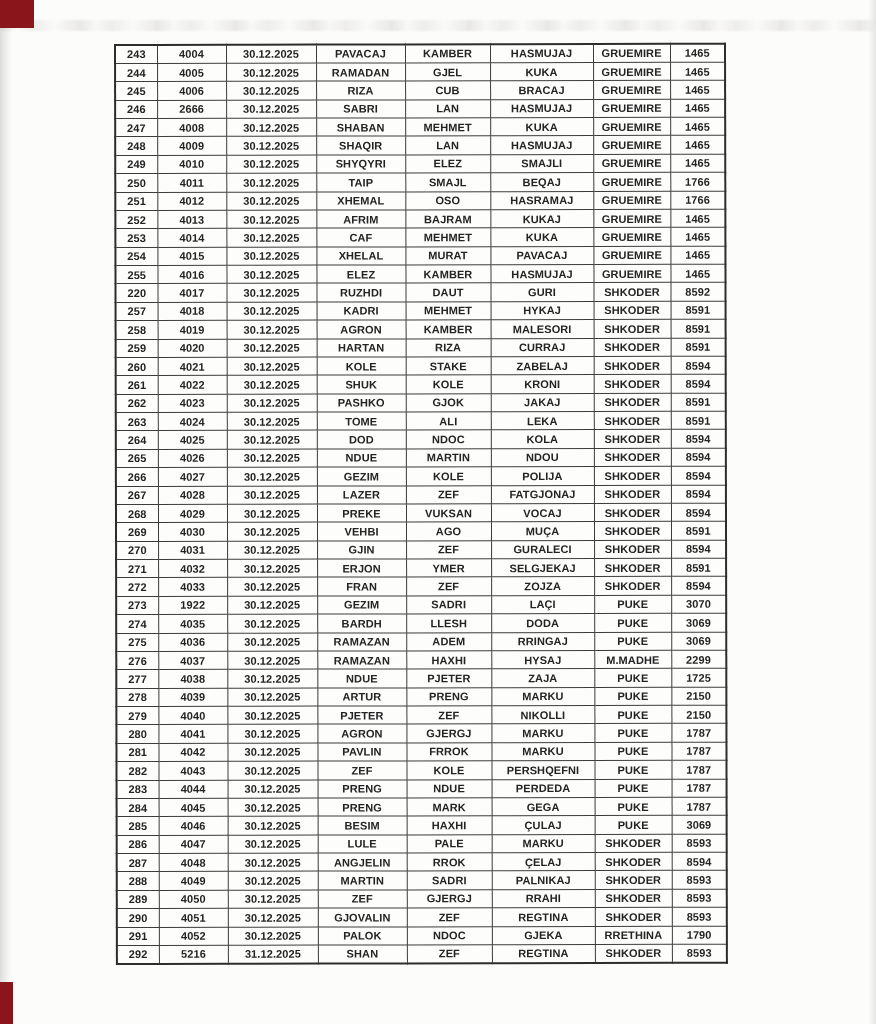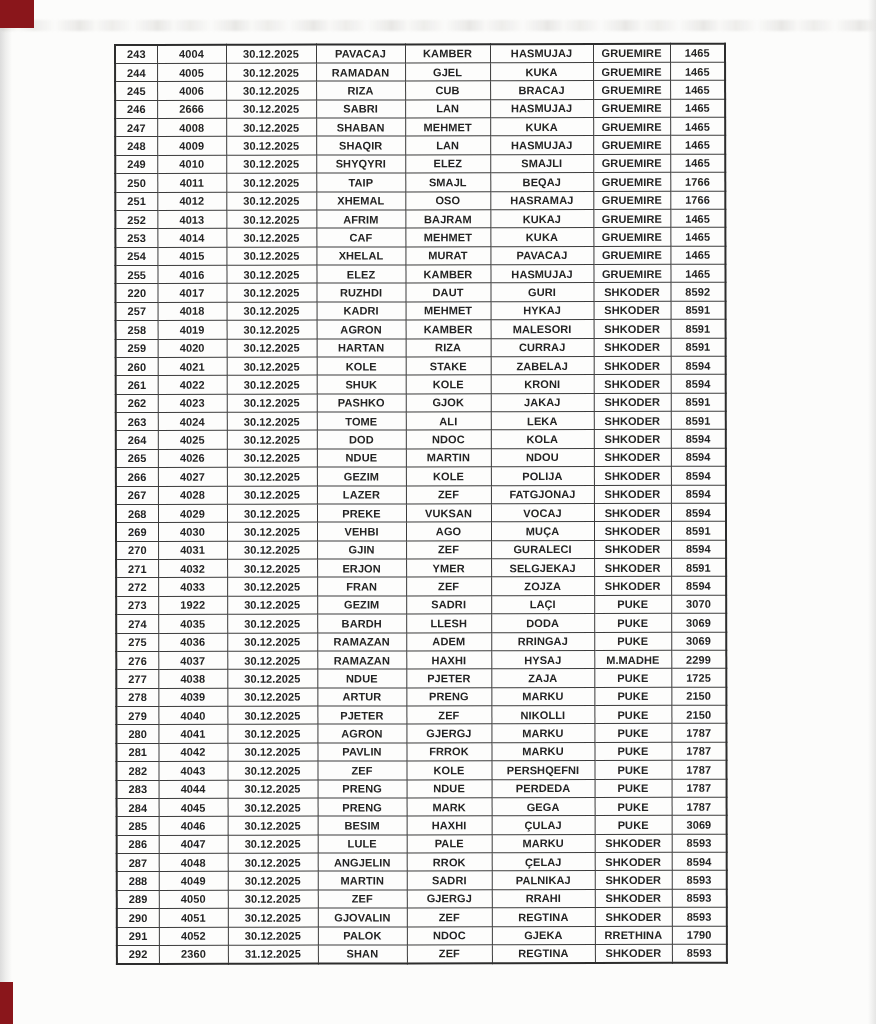--- a/index.html
+++ b/index.html
@@ -587,21 +587,21 @@
           <td>4052</td>
           <td>30.12.2025</td>
           <td>PALOK</td>
           <td>NDOC</td>
           <td>GJEKA</td>
           <td>RRETHINA</td>
           <td>1790</td>
         </tr>
         <tr>
           <td>292</td>
-          <td>2360</td>
+          <td>5216</td>
           <td>31.12.2025</td>
           <td>SHAN</td>
           <td>ZEF</td>
           <td>REGTINA</td>
           <td>SHKODER</td>
           <td>8593</td>
         </tr>
       </tbody>
   </table>
 </div>

